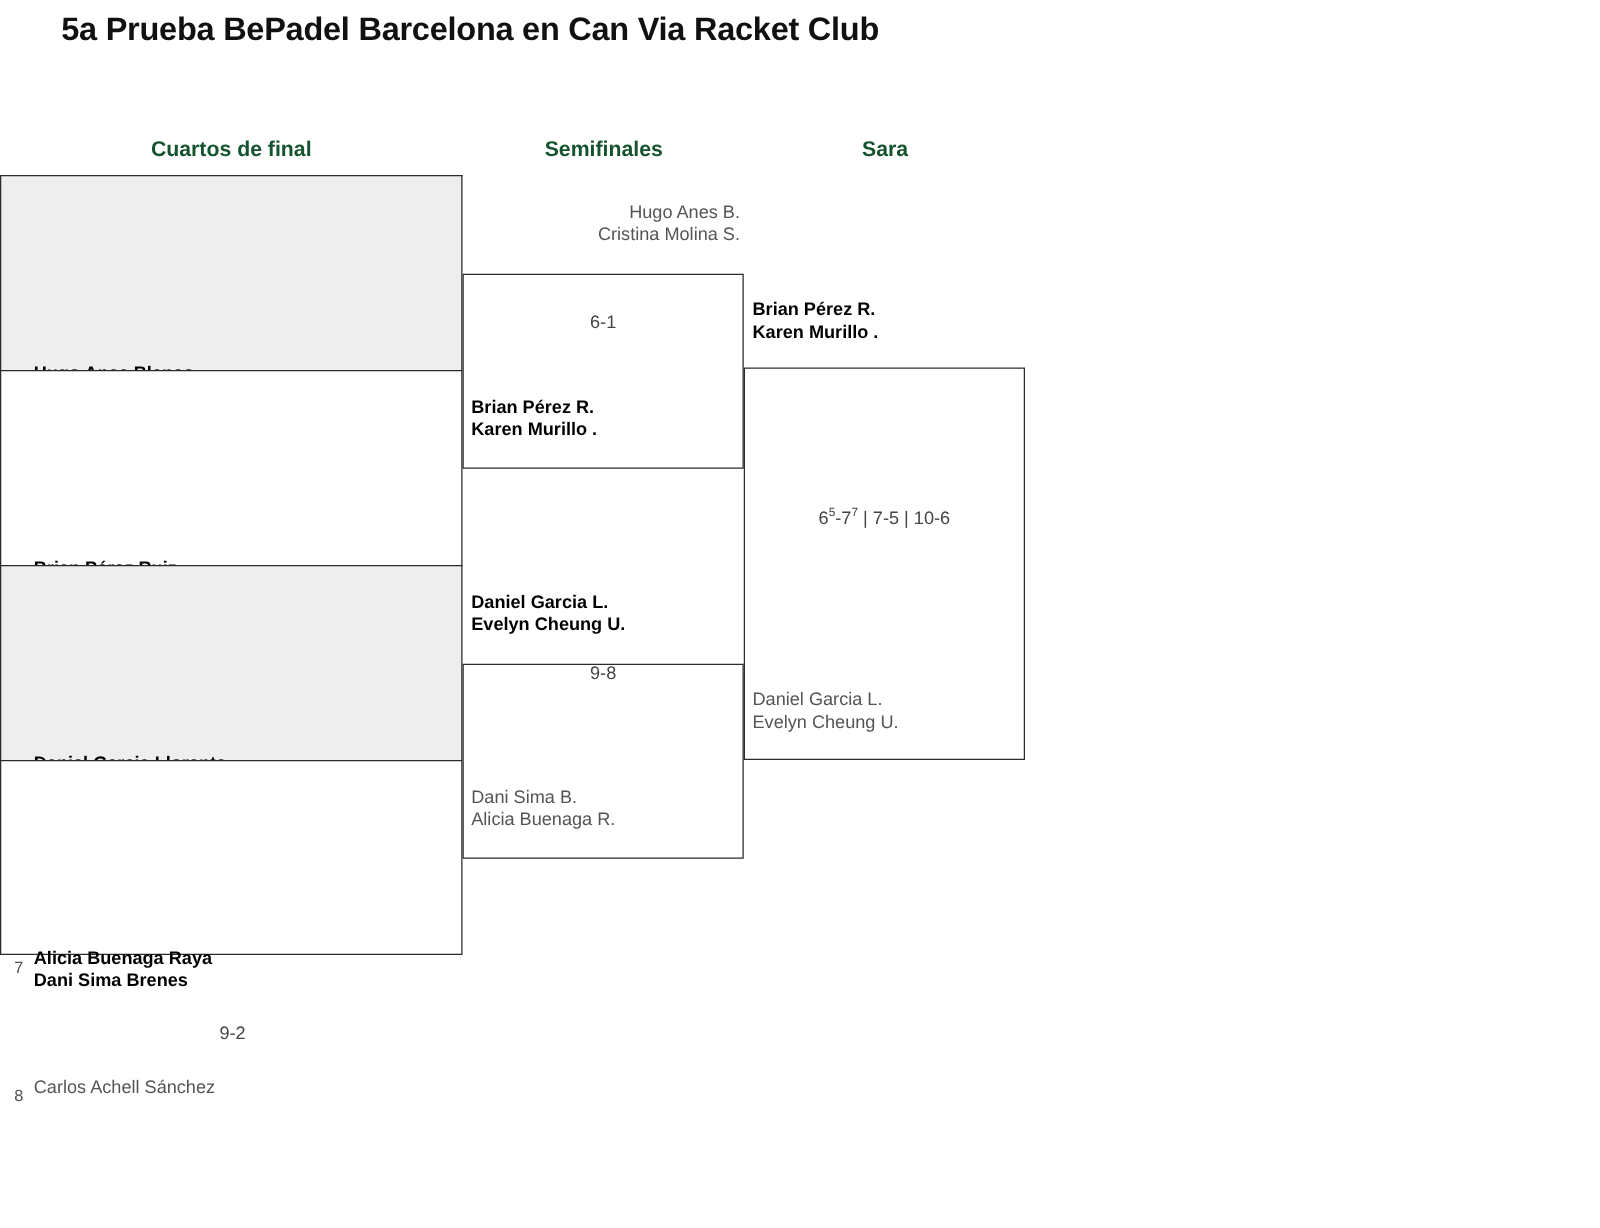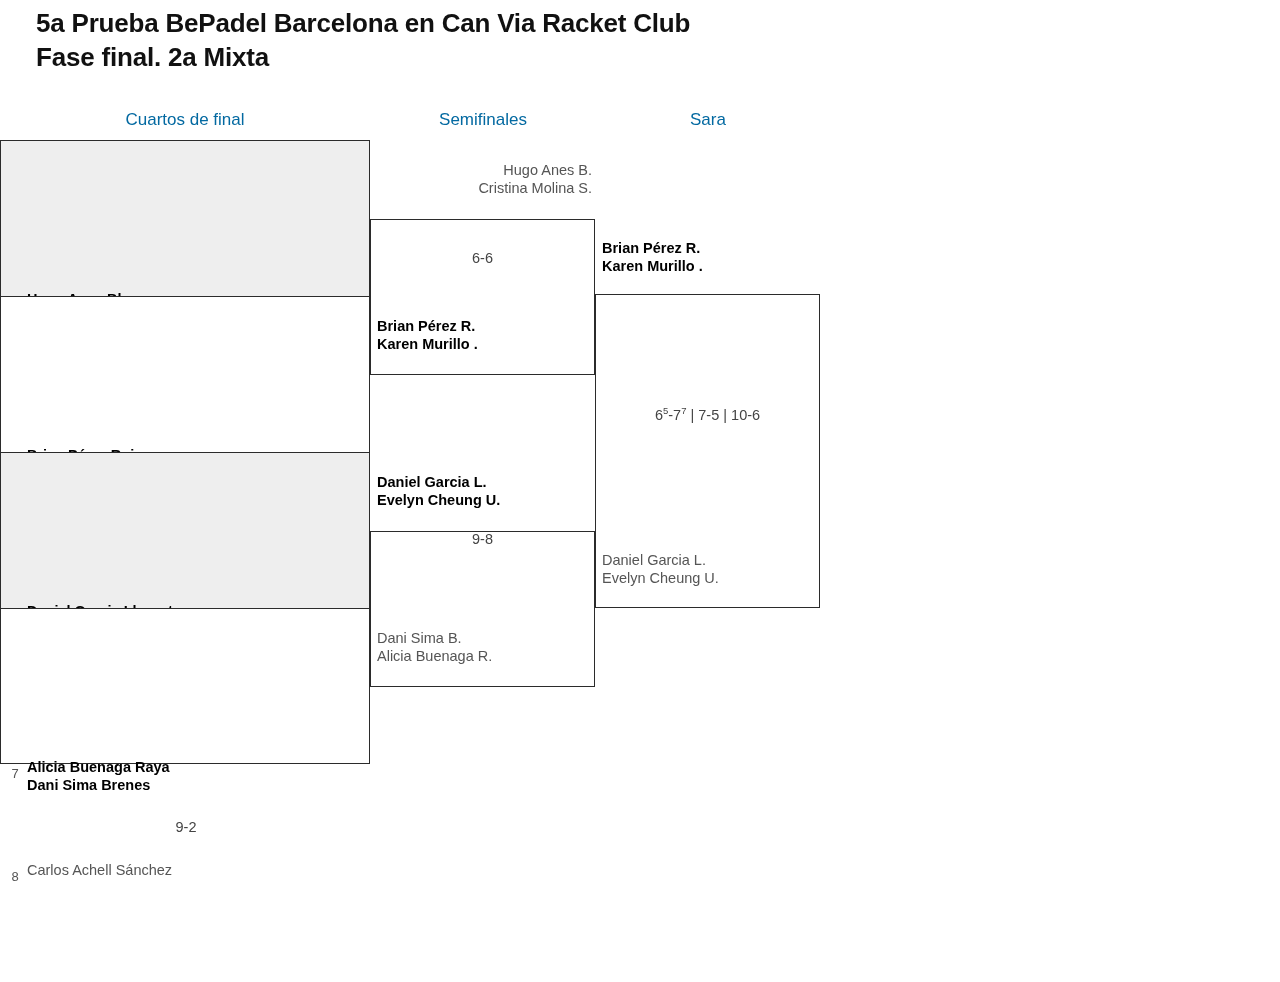--- a/index.html
+++ b/index.html
@@ -14,41 +14,41 @@
     height: 982px;
     position: relative;
     font-family: "Liberation Sans", "DejaVu Sans", sans-serif;
     color: #111111;
     overflow: hidden;
   }
 
   
   .title-block {
     position: absolute;
-    left: 0px;
+    left: 13px;
     top: 6px;
     width: 1000px;
     padding-left: 36px;
   }
   .title-line {
     font-size: 26px;
     font-weight: 700;
     line-height: 34px;
     color: #111111;
     letter-spacing: -0.2px;
     white-space: pre;
   }
 
   
   .round-header {
     position: absolute;
     top: 109px;
     font-size: 17px;
-    font-weight: 400;
-    color: #0369a1;
+    font-weight: 700;
+    color: #14532d;
     text-align: center;
     line-height: 22px;
   }
   .rh-qf   { left: 60px;  width: 250px; }
   .rh-sf   { left: 358px; width: 250px; }
   .rh-f    { left: 583px; width: 250px; }
 
   
   .qf-col {
     position: absolute;
@@ -182,21 +182,20 @@
     font-size: 9.5px;
     vertical-align: super;
     line-height: 0;
   }
 </style>
 </head>
 <body>
 
 <div class="title-block">
   <div class="title-line">5a Prueba BePadel Barcelona en Can Via Racket Club</div>
-  <div class="title-line">Fase final. 2a Mixta</div>
 </div>
 
 <div class="round-header rh-qf">Cuartos de final</div>
 <div class="round-header rh-sf">Semifinales</div>
 <div class="round-header rh-f">Sara</div>
 
 <div class="qf-col">
 
   <div class="qf-block shaded">
     <div class="seed top">1</div>
@@ -255,21 +254,21 @@
 
 </div>
 
 <div class="sf-box sf-box-1"></div>
 <div class="sf-box sf-box-2"></div>
 
 <div class="sf-entry sf1-top loser">
   <span class="pl">Hugo Anes B.</span>
   <span class="pl">Cristina Molina S.</span>
 </div>
-<div class="sf-score sf-score-1">6-6</div>
+<div class="sf-score sf-score-1">6-1</div>
 <div class="sf-entry sf1-bottom winner">
   <span class="pl">Brian Pérez R.</span>
   <span class="pl">Karen Murillo .</span>
 </div>
 
 <div class="sf-entry sf2-top winner">
   <span class="pl">Daniel Garcia L.</span>
   <span class="pl">Evelyn Cheung U.</span>
 </div>
 <div class="sf-score sf-score-2">9-8</div>

